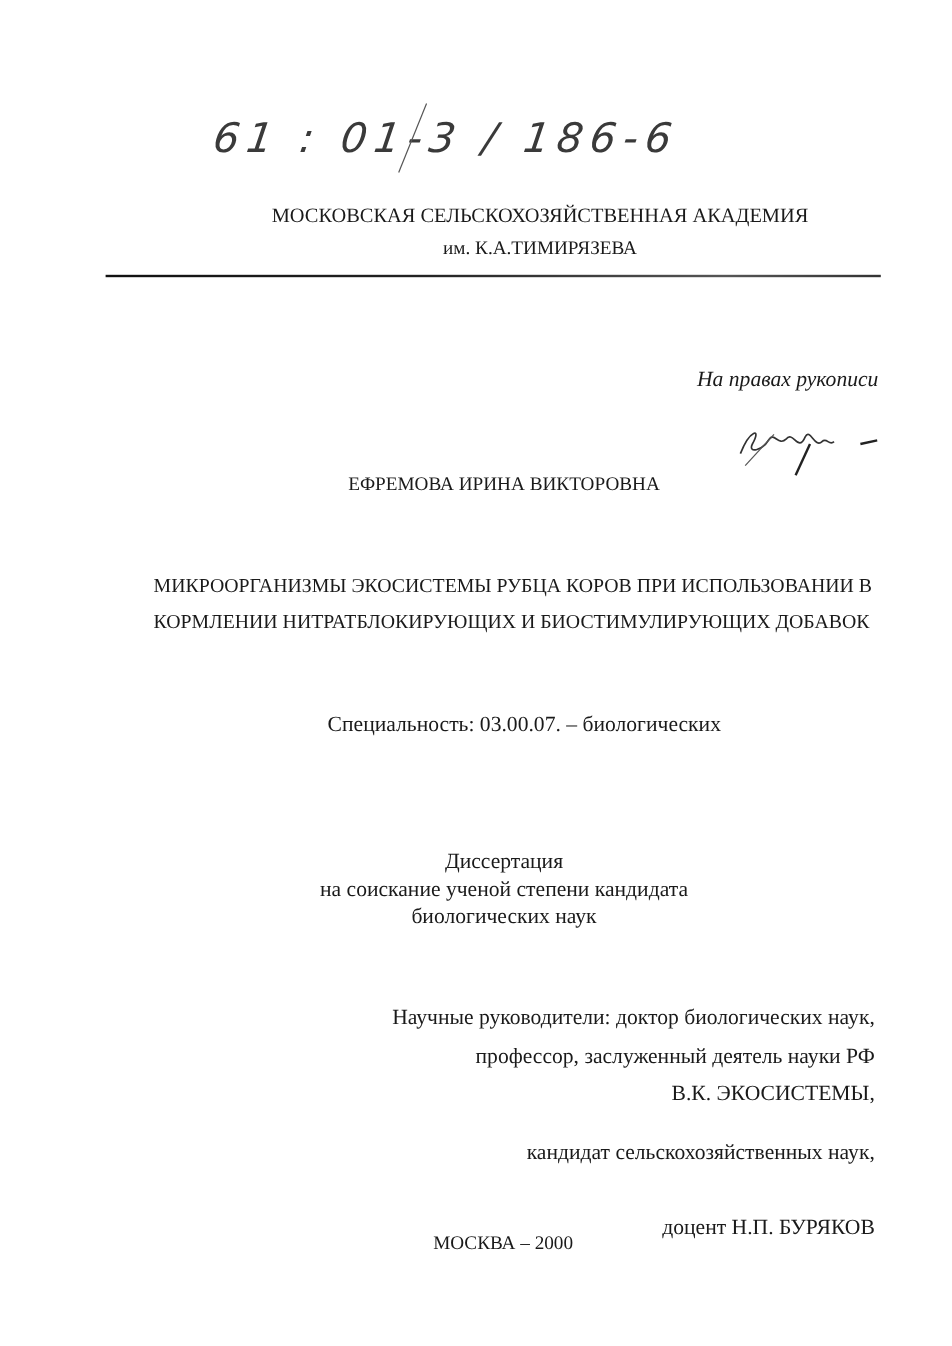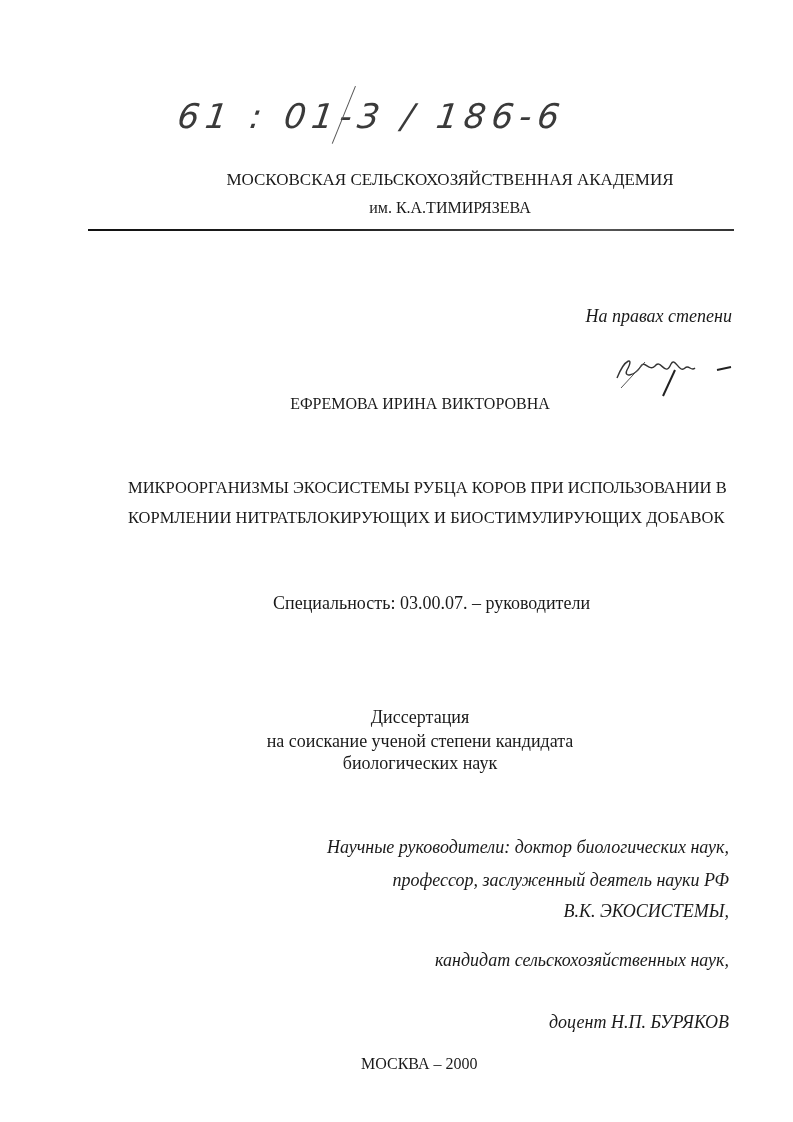--- a/index.html
+++ b/index.html
@@ -16,48 +16,48 @@
           background: linear-gradient(90deg, #111 0%, #222 40%, #555 80%, #333 100%); }
   .rights { right: 61px; top: 306px; font-style: italic; font-size: 18px; }
   .signature { position: absolute; left: 605px; top: 348px; width: 140px; height: 50px; }
   .author { left: 0; width: 840px; text-align: center; top: 395px; font-size: 16px; }
   .title1 { left: 128px; top: 478px; font-size: 16.5px; }
   .title2 { left: 128px; top: 508px; font-size: 16.5px; font-family: Liberation Serif, serif; }
   .specialty { left: 273px; top: 593px; font-size: 18px; }
   .diss1 { left: 0; width: 840px; text-align: center; top: 707px; font-size: 18px; }
   .diss2 { left: 0; width: 840px; text-align: center; top: 731px; font-size: 18px; }
   .diss3 { left: 0; width: 840px; text-align: center; top: 753px; font-size: 18px; }
-  .sup { right: 64px; font-size: 18px; text-align: left; font-style: italic; }
+  .sup { right: 64px; font-size: 18px; text-align: left; }
   .s1 { top: 837px; } .s2 { top: 870px; } .s3 { top: 901px; } .s4 { top: 934px; margin-top: 16px; } .s5 { top: 1012px; }
-  .city { left: 361px; top: 1028px; font-size: 16px; margin-top: 27px; }
+  .city { left: 361px; top: 1028px; font-size: 16px; }
 </style>
 </head>
 <body>
 
 <div class="abs handwritten">61 : 01-3 / 186-6</div>
 <div class="slash-line"></div>
 
 <div class="abs academy">МОСКОВСКАЯ СЕЛЬСКОХОЗЯЙСТВЕННАЯ АКАДЕМИЯ</div>
 <div class="abs academy2">им. К.А.ТИМИРЯЗЕВА</div>
 <div class="rule"></div>
 
-<div class="abs rights">На правах степени</div>
+<div class="abs rights">На правах рукописи</div>
 <svg class="signature" viewBox="0 0 140 50">
   <path d="M12 30 C 20 10, 30 8, 22 22 C 18 30, 30 28, 36 18 C 40 12, 44 24, 50 18 C 56 10, 60 30, 66 16 C 70 8, 74 26, 80 20 C 84 16, 86 24, 90 20" stroke="#333" stroke-width="1.4" fill="none"></path>
   <path d="M70 22 L 58 48" stroke="#222" stroke-width="2" fill="none"></path>
   <path d="M16 40 L 40 14" stroke="#555" stroke-width="1" fill="none"></path>
   <path d="M112 22 L 126 19" stroke="#222" stroke-width="2" fill="none"></path>
 </svg>
 
 <div class="abs author">ЕФРЕМОВА ИРИНА ВИКТОРОВНА</div>
 
 <div class="abs title1">МИКРООРГАНИЗМЫ ЭКОСИСТЕМЫ РУБЦА КОРОВ ПРИ ИСПОЛЬЗОВАНИИ В</div>
 <div class="abs title2">КОРМЛЕНИИ НИТРАТБЛОКИРУЮЩИХ И БИОСТИМУЛИРУЮЩИХ ДОБАВОК</div>
 
-<div class="abs specialty">Специальность: 03.00.07. – руководители</div>
+<div class="abs specialty">Специальность: 03.00.07. – биологических</div>
 
 <div class="abs diss1">Диссертация</div>
 <div class="abs diss2">на соискание ученой степени кандидата</div>
 <div class="abs diss3">биологических наук</div>
 
 <div class="abs sup s1">Научные руководители: доктор биологических наук,</div>
 <div class="abs sup s2">профессор, заслуженный деятель науки РФ</div>
 <div class="abs sup s3">В.К. ЭКОСИСТЕМЫ,</div>
 <div class="abs sup s4">кандидат сельскохозяйственных наук,</div>
 <div class="abs sup s5">доцент Н.П. БУРЯКОВ</div>

